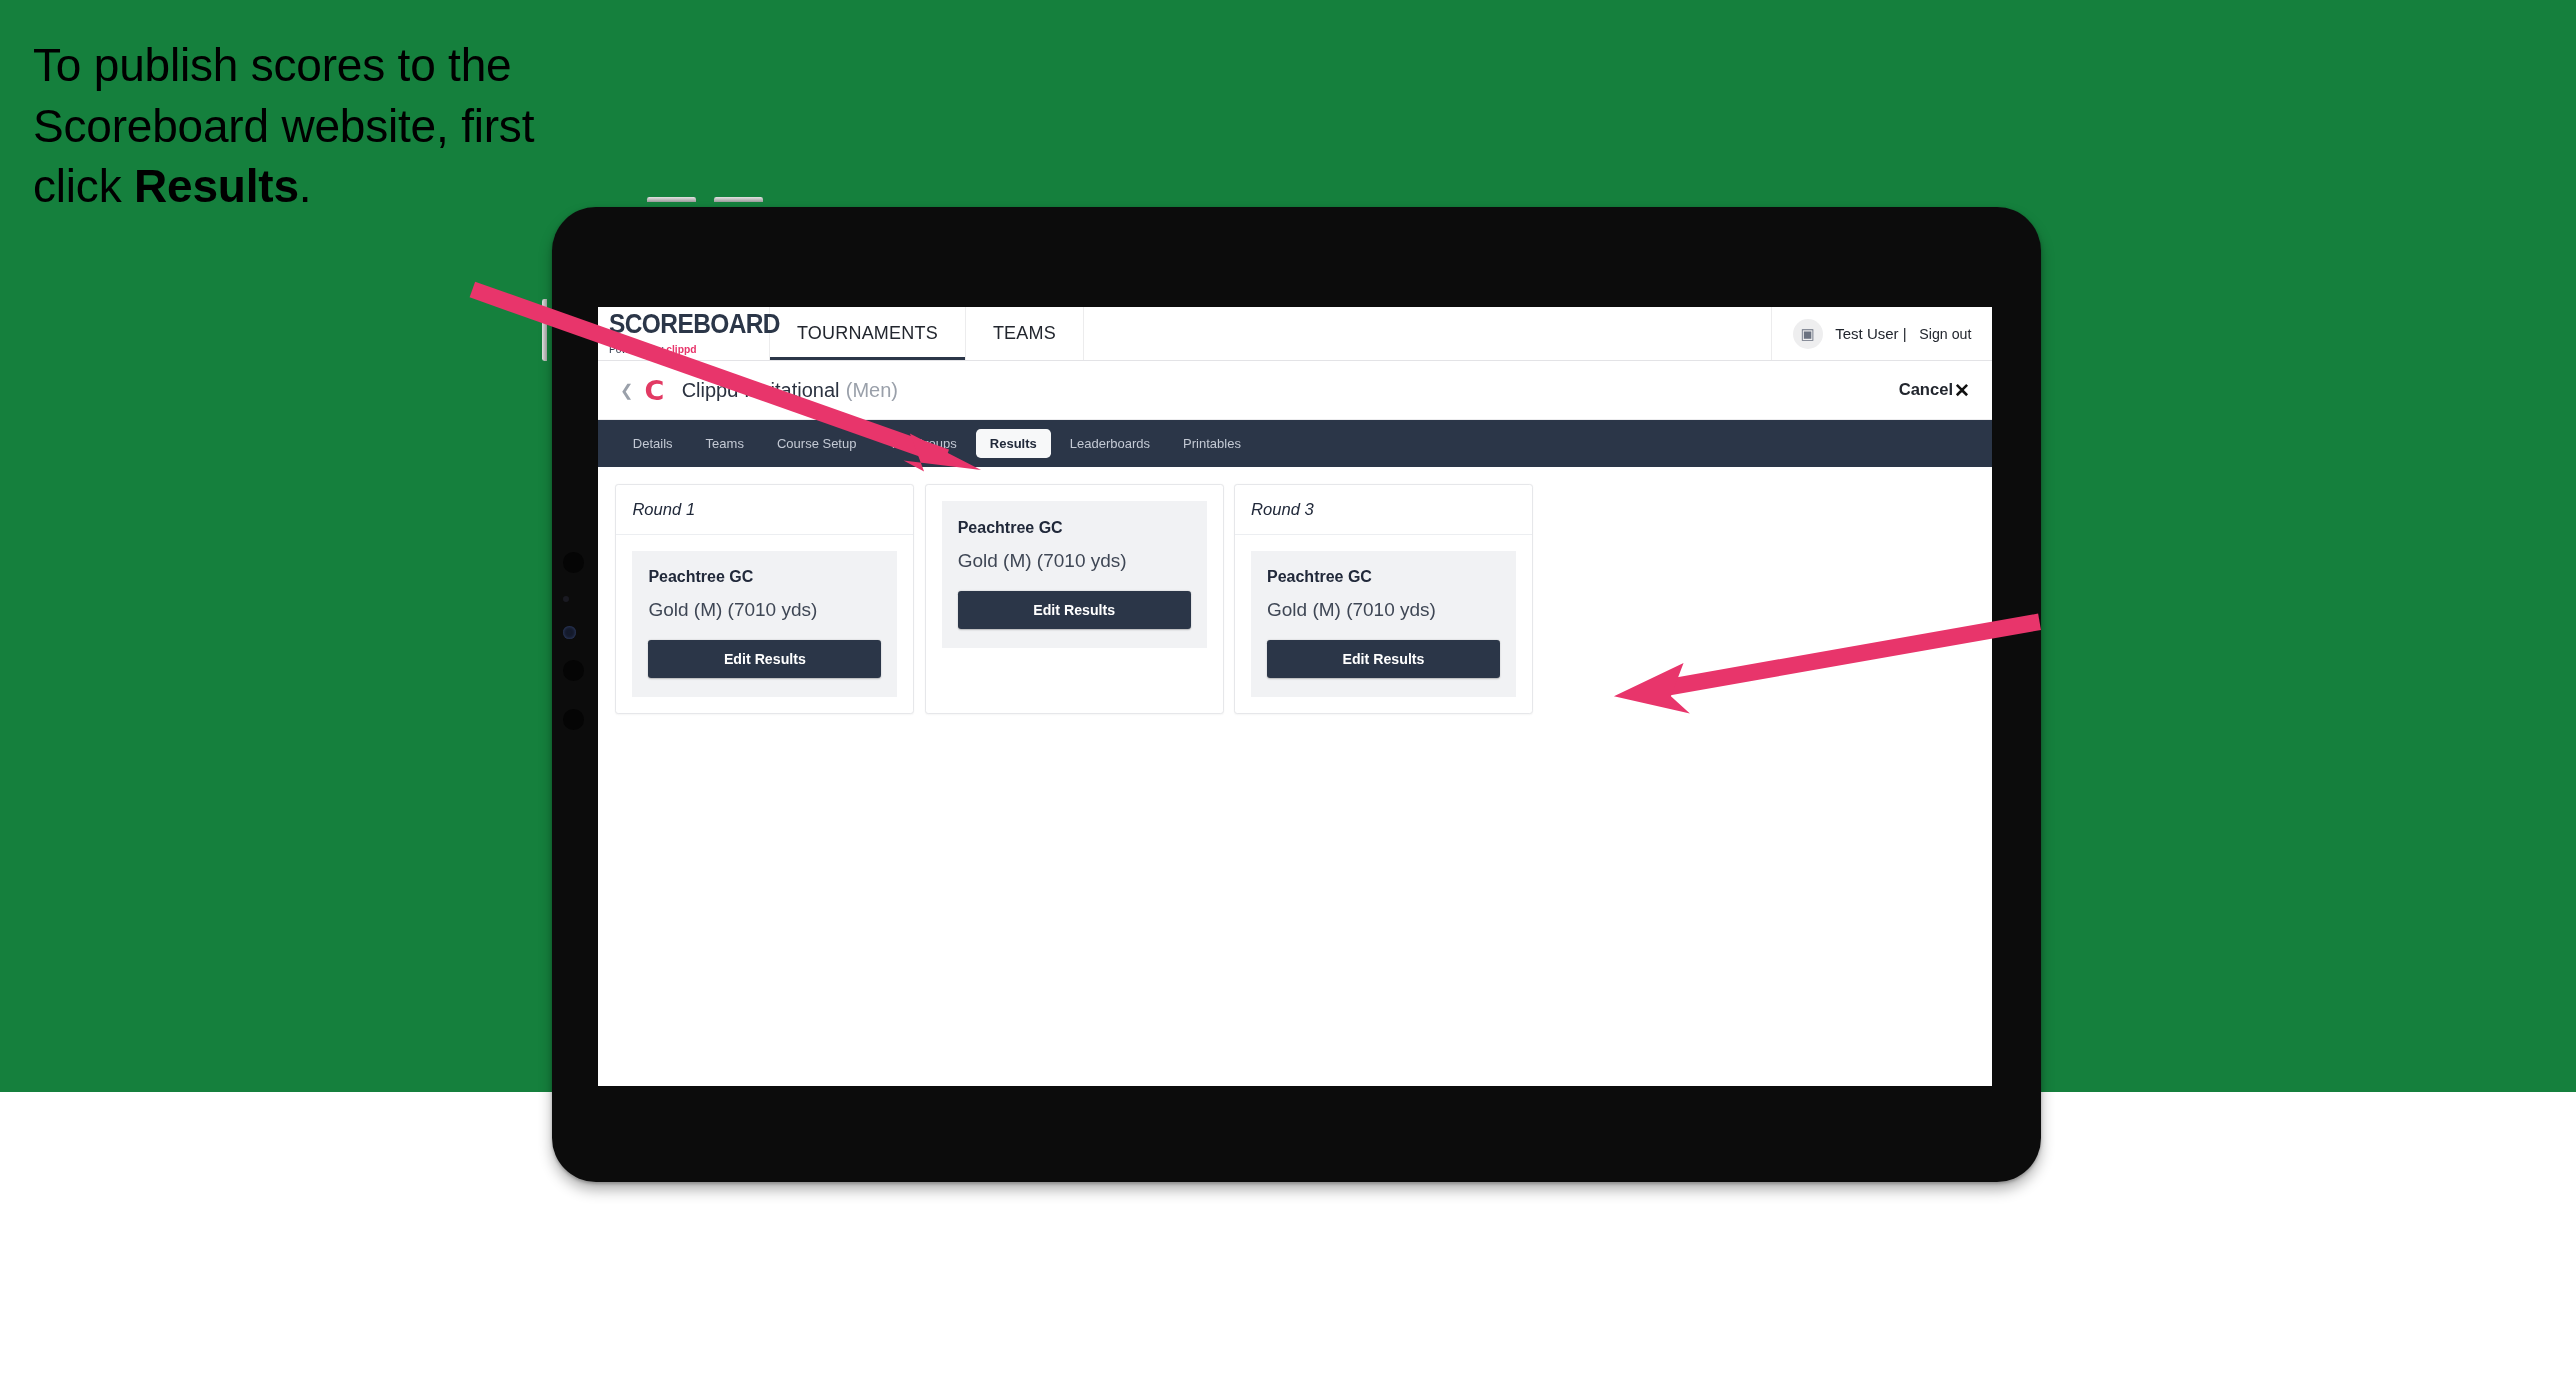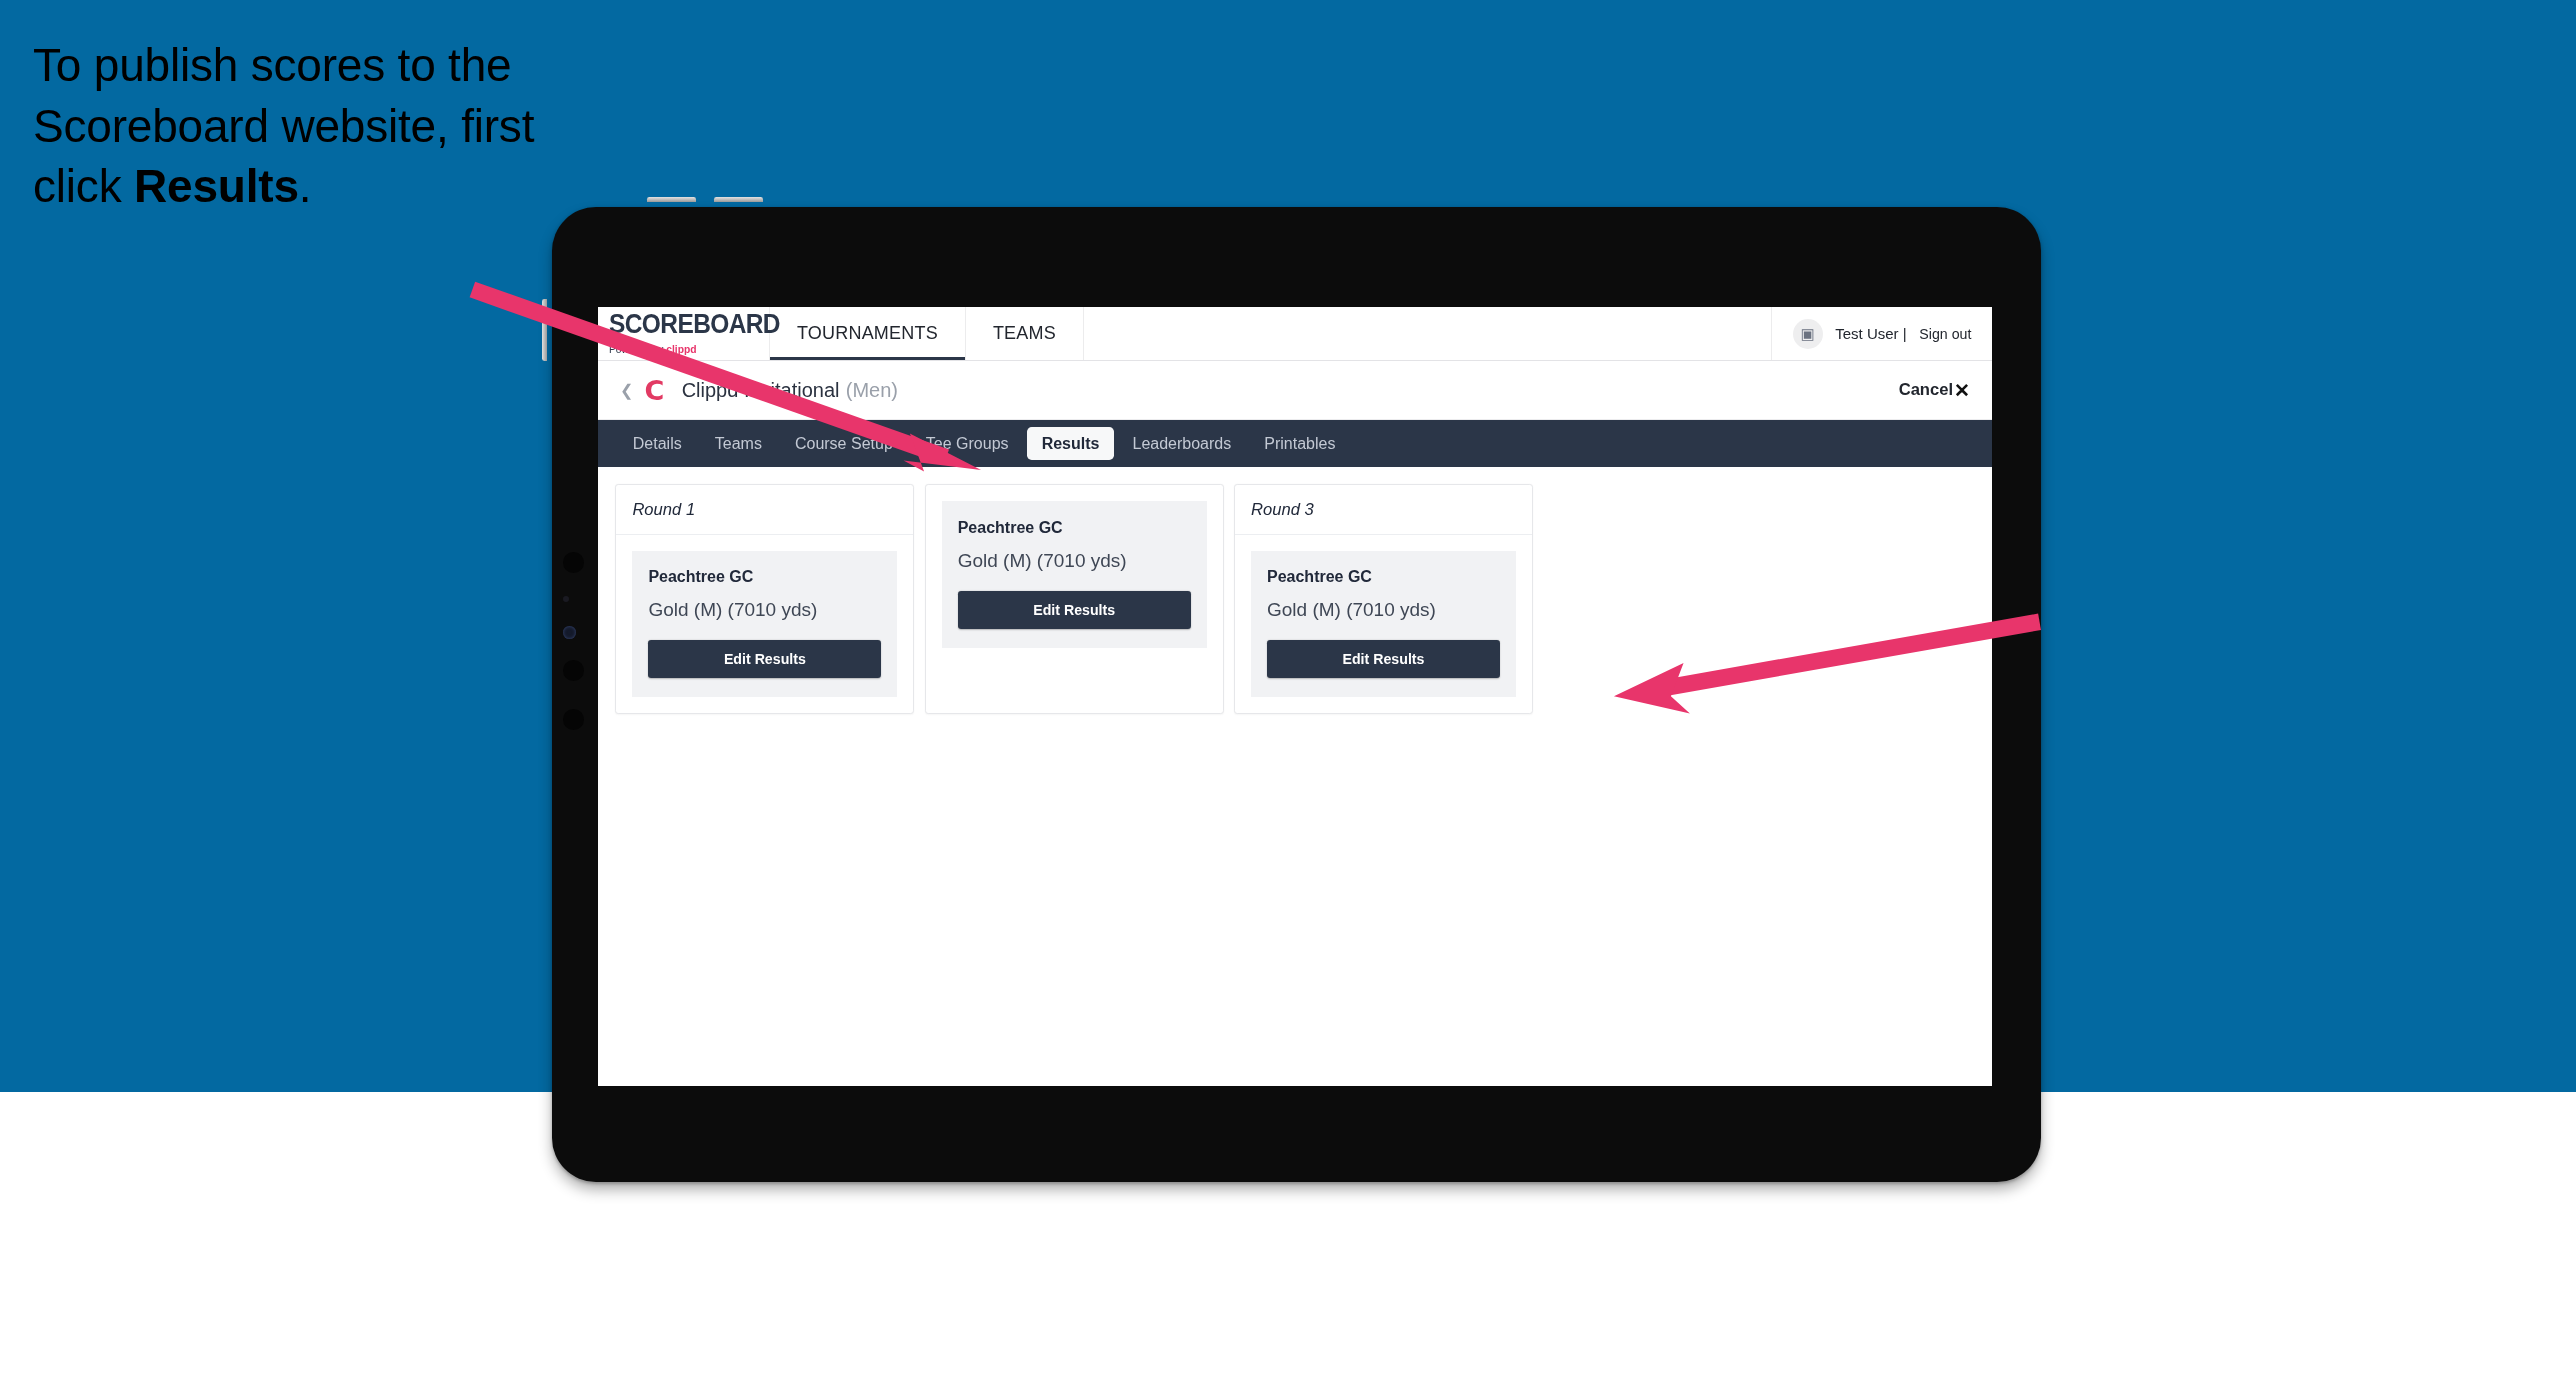--- a/index.html
+++ b/index.html
@@ -2,21 +2,21 @@
 <html style="font-size:12.7px"><head>
 <meta charset="utf-8">
 <style>
   * { box-sizing: border-box; margin: 0; padding: 0; }
   html, body {
     width: 2576px; height: 1386px;
     background: #ffffff;
     font-family: "Liberation Sans", sans-serif;
     overflow: hidden;
   }
-  #stage { position: relative; width: 2576px; height: 1092px; background: #0369a1; }
+  #stage { position: relative; width: 2576px; height: 1092px; background: #15803d; }
 
   
   .annot {
     position: absolute;
     color: #000;
     font-size: 46px;
     line-height: 1.32;
     font-weight: 400;
     letter-spacing: -0.2px;
   }
@@ -135,21 +135,21 @@
   #cancel-area { margin-left: auto; display: flex; align-items: center; gap: 1px; font-weight: bold; }
   #cancel-label { font-size: 16.6px; color: #22262e; }
   #cancel-x { font-size: 19px; color: #111; line-height: 1; }
 
   
   #navbar {
     height: 47px; background: #2b3648;
     display: flex; align-items: center; padding: 0 20.6px; gap: 4.7px;
   }
   .nav-item {
-    font-size: 16px; color: #c3c9d4; padding: 7.1px 14.2px; border-radius: 4.7px;
+    font-size: 13px; color: #c3c9d4; padding: 7.1px 14.2px; border-radius: 4.7px;
   }
   .nav-item.active {
     background: #f7f8f9; color: #21293a; font-weight: 700;
   }
 
   
   #cards { display: flex; gap: 10.3px; padding: 17.4px 17.4px 0 17.4px; }
   .round-card {
     width: 299px;
     background: #fff;

